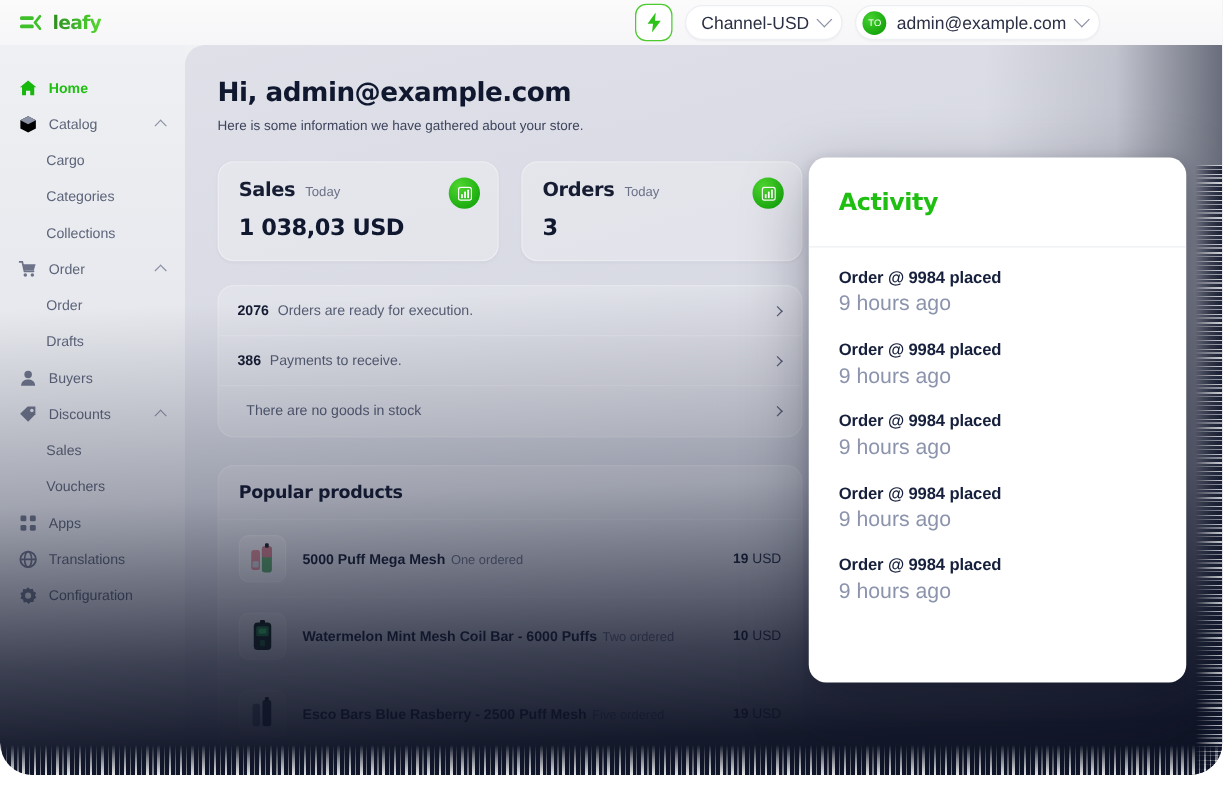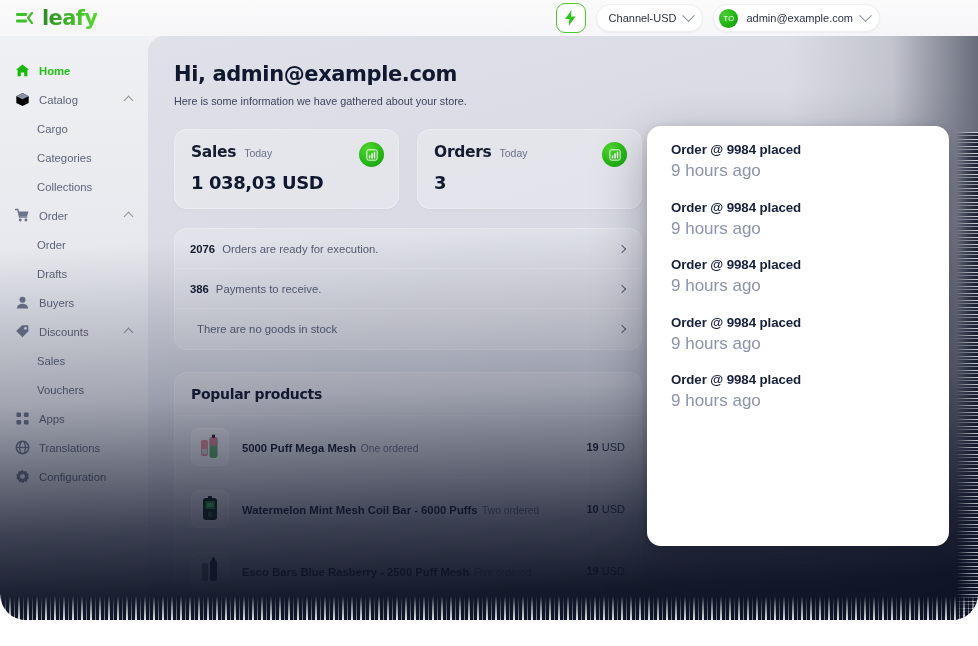--- a/index.html
+++ b/index.html
@@ -40,21 +40,21 @@
     position: absolute; left: 14px; top: 10px;
     width: 20px; height: 16px;
     display: flex; align-items: center; justify-content: center;
     cursor: pointer;
   }
   .collapse-btn svg { display:block; }
 
   .brand {
     position: absolute; left: 42px; top: 2px;
     height: 32px; display: flex; align-items: center;
-    font-size: 21px; font-weight: 700; letter-spacing: -0.6px;
+    font-size: 15px; font-weight: 700; letter-spacing: -0.6px;
     background: linear-gradient(95deg,#2f8a20 0%, #39a728 35%, #46c12b 65%, #57d92f 100%);
     -webkit-background-clip: text; background-clip: text;
     color: transparent;
     font-family: "DejaVu Sans", sans-serif;
     text-align: right;
   }
 
   .topbar-right {
     position: absolute; right: 98px; top: 0;
     height: 36px; display: flex; align-items: center; gap: 10px;
@@ -72,21 +72,21 @@
     border-radius: 14px;
     background: #ffffff;
     border: 1px solid #eceef2;
     display: flex; align-items: center;
     padding: 0 9px 0 12px;
     gap: 8px;
     cursor: pointer;
     box-shadow: 0 1px 2px rgba(20,25,45,0.04);
   }
   .chip-label {
-    font-size: 11px; color: #2b3045; white-space: nowrap;
+    font-size: 14px; color: #2b3045; white-space: nowrap;
     font-family: "Liberation Sans", sans-serif;
   }
   .chev {
     width: 9px; height: 9px;
     border-right: 1.4px solid #8b90a4;
     border-bottom: 1.4px solid #8b90a4;
     transform: rotate(45deg) translate(-2px,-2px);
     flex: none;
   }
   .avatar {
@@ -609,20 +609,23 @@
     </div>
 
     <div class="fade"></div>
     <div class="fade-side"></div>
     <div class="noise-edge"></div>
     <div class="noise-bottom"></div>
 
   </div>
 
   <div class="activity">
+    <div class="activity-head">
+      <span class="activity-title">Activity</span>
+    </div>
     <div class="activity-list">
       <div class="act-item">
         <div class="act-title">Order @ 9984 placed</div>
         <div class="act-time">9 hours ago</div>
       </div>
       <div class="act-item">
         <div class="act-title">Order @ 9984 placed</div>
         <div class="act-time">9 hours ago</div>
       </div>
       <div class="act-item">

